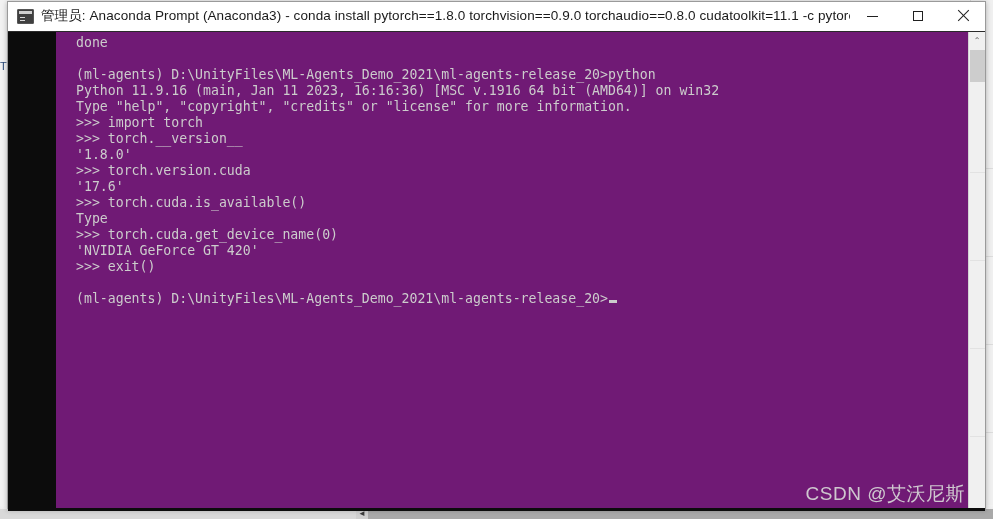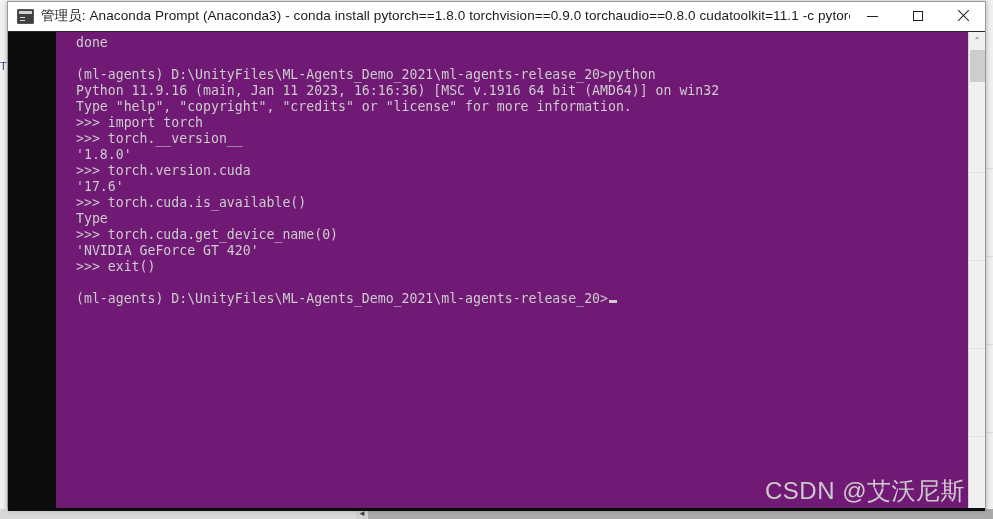--- a/index.html
+++ b/index.html
@@ -276,21 +276,21 @@
     height: 3px;
     background: #0c0c0c;
   }
 
   
   #watermark {
     position: absolute;
     right: 28px;
     bottom: 12px;
     font-family: "Liberation Sans", sans-serif;
-    font-size: 24px;
+    font-size: 19px;
     color: #d6d6d6;
     letter-spacing: 0.5px;
     white-space: nowrap;
     opacity: 0.92;
     pointer-events: none;
   }
 </style>
 </head>
 <body>
 

